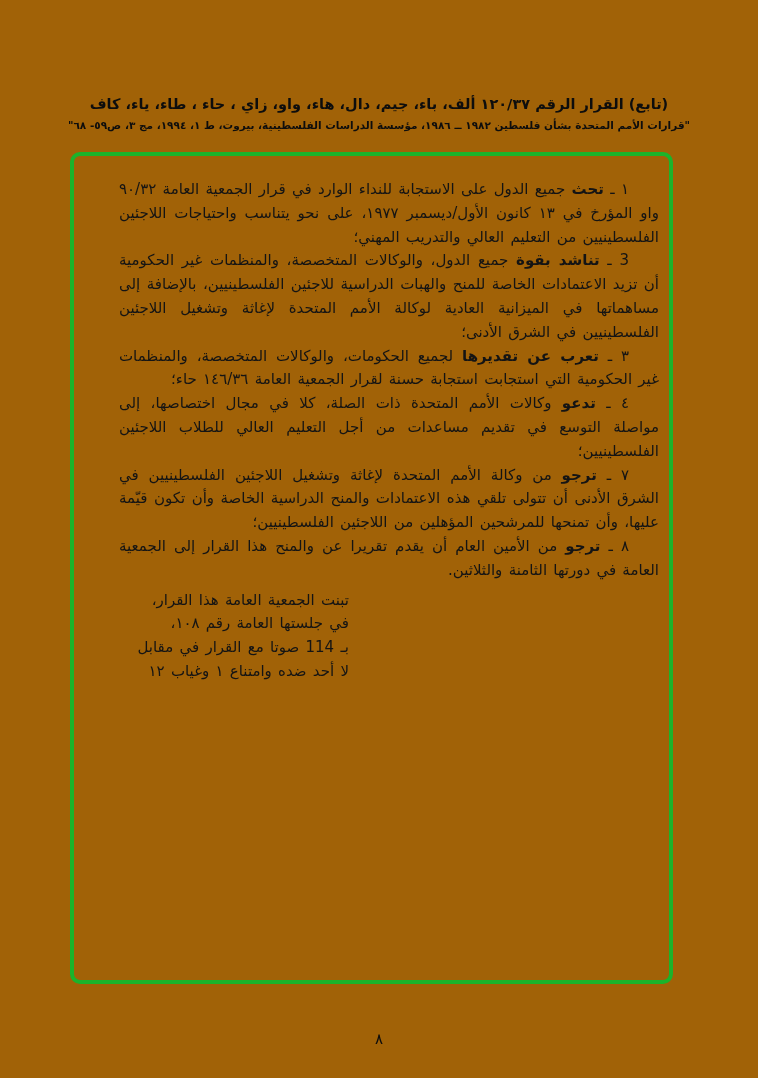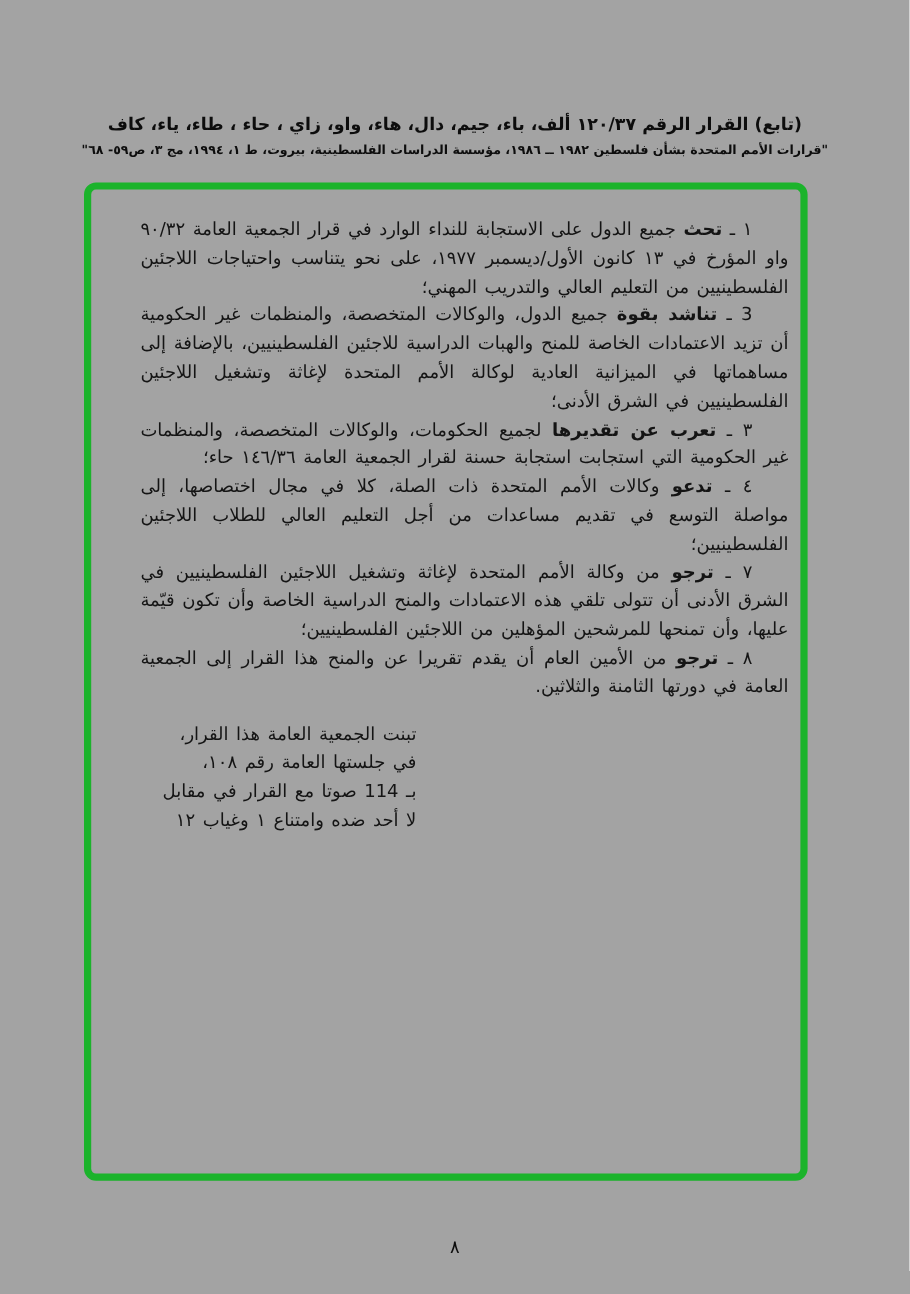--- a/index.html
+++ b/index.html
@@ -1,20 +1,20 @@
 <!DOCTYPE html>
 <html lang="ar"><head>
 <meta charset="utf-8">
 <style>
   html, body { margin: 0; padding: 0; background: #ffffff; }
   .page {
     position: relative;
     width: 758px;
     height: 1078px;
-    background: #a3a3a3;
+    background: #a16207;
     font-family: "DejaVu Sans", sans-serif;
     color: #141414;
     overflow: hidden;
   }
   .doc-header {
     position: absolute;
     top: 96px;
     left: 0;
     right: 0;
     text-align: center;
@@ -31,21 +31,21 @@
     font-size: 10.5px;
     font-weight: bold;
     color: #0d0d0d;
   }
   .frame {
     position: absolute;
     left: 70px;
     top: 152px;
     width: 603px;
     height: 832px;
-    border: 6px solid #8b5cf6;
+    border: 4px solid #8b5cf6;
     border-radius: 10px;
     box-sizing: border-box;
     background: transparent;
   }
   .body-text {
     position: absolute;
     top: 22px;
     right: 10px;
     width: 540px;
     direction: rtl;
@@ -53,21 +53,21 @@
     font-size: 15px;
     line-height: 23.8px;
     word-spacing: 1.5px;
   }
   .para {
     margin: 0;
     text-indent: 30px; 
   }
   .para b { font-weight: bold; }
   .adoption {
-    margin-top: 16px;
+    margin-top: 6px;
     margin-right: 310px;
     text-align: right;
     direction: rtl;
   }
   .adoption-line {
     white-space: nowrap;
     line-height: 23.8px;
   }
   .page-number {
     position: absolute;

